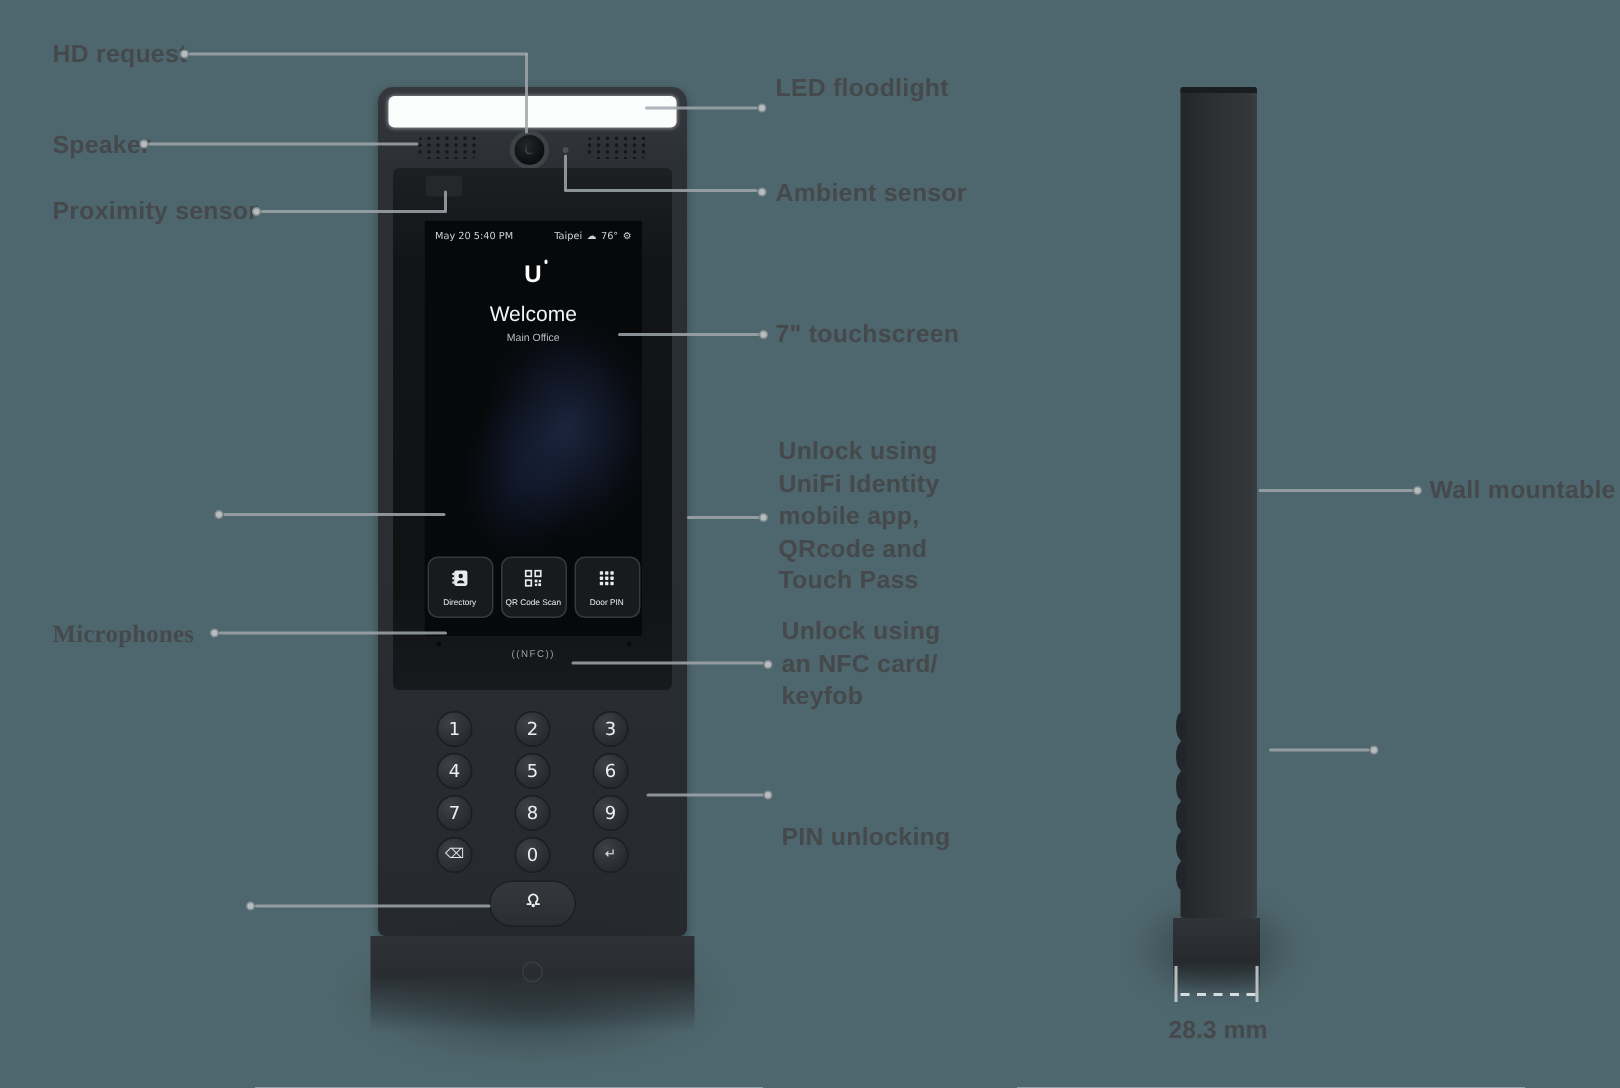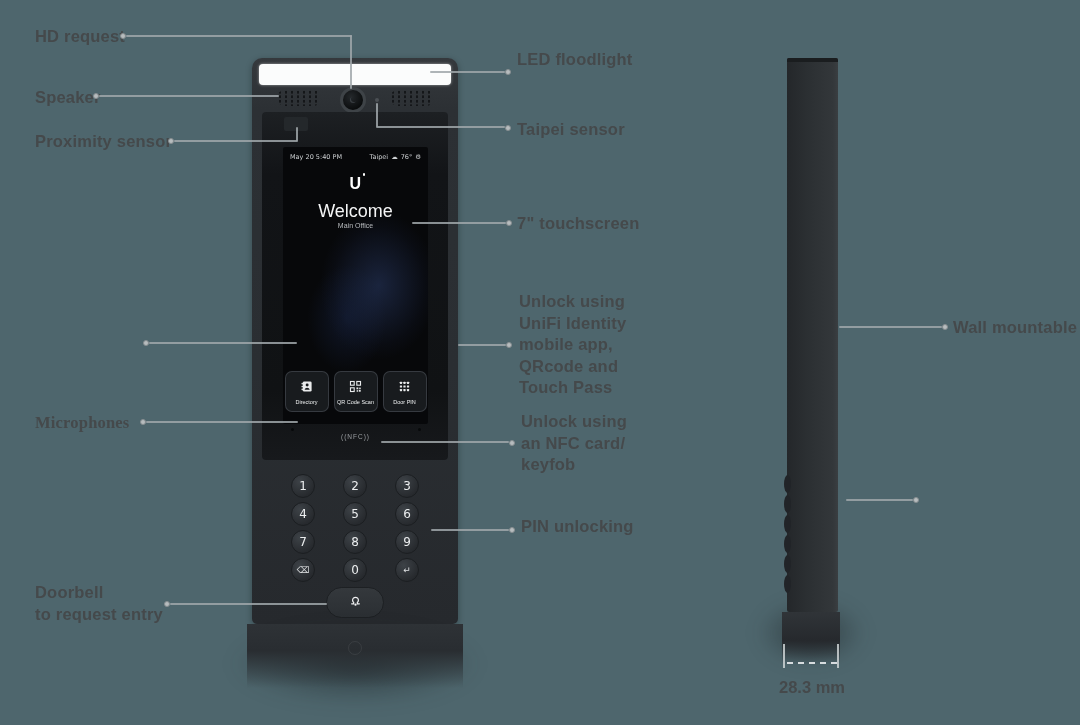--- a/index.html
+++ b/index.html
@@ -37,21 +37,21 @@
   .screen{position:absolute;left:283px;top:147px;width:145px;height:277px;background:
       radial-gradient(75px 95px at 66% 50%, rgba(45,64,112,.50), rgba(22,30,56,.18) 62%, transparent 78%),
       radial-gradient(55px 75px at 44% 62%, rgba(26,40,76,.45), transparent 72%),
       #07080a; border-radius:2px;overflow:hidden;color:#fff;}
   .statusbar{position:absolute;left:7px;right:7px;top:6px;display:flex;justify-content:space-between;
       font-size:6.5px;color:#cdd0d2;font-family:"DejaVu Sans","Liberation Sans",sans-serif;}
   .statusbar .right{display:flex;gap:3px;align-items:center;}
   .logo{position:absolute;left:0;right:0;top:28px;text-align:center;font-size:16px;font-weight:700;
       color:#fff;letter-spacing:.5px;}
   .logo .logo-dot{position:absolute;margin-left:1px;margin-top:-2px;width:2.5px;height:2.5px;border-radius:50%;background:#fff;}
-  .welcome{position:absolute;left:0;right:0;top:54px;text-align:center;font-size:18px;font-weight:500;color:#f4f5f6;}
+  .welcome{position:absolute;left:0;right:0;top:54px;text-align:center;font-size:14px;font-weight:500;color:#f4f5f6;}
   .locname{position:absolute;left:0;right:0;top:75px;text-align:center;font-size:7px;color:#b8bbbe;}
   .actions{position:absolute;left:0;right:0;top:224px;display:flex;justify-content:center;gap:5px;}
   .act-btn{width:44px;height:41px;border-radius:7px;background:rgba(26,29,33,.92);
       border:1px solid rgba(92,98,106,.45);box-sizing:border-box;display:flex;flex-direction:column;
       align-items:center;justify-content:center;gap:2px;}
   .act-btn .lbl{font-size:5.5px;color:#eceeef;white-space:nowrap;}
   
   .nfc{position:absolute;left:283px;top:433px;width:145px;text-align:center;font-size:6.5px;
       letter-spacing:1px;color:#9najea;color:#9b9fa2;}
   .key{position:absolute;width:24px;height:24px;border-radius:50%;box-sizing:border-box;
@@ -217,30 +217,28 @@
   <div class="co-h" style="left:174px;top:140px;width:124px;"></div>
   <div class="co-v" style="left:296px;top:127px;height:14px;"></div>
 
   <div class="co-dot" style="left:143px;top:340px;"></div>
   <div class="co-h" style="left:149px;top:342px;width:148px;"></div>
 
   <div class="co-label" style="left:35px;top:412px;font-family:Liberation Serif, serif;">Microphones</div>
   <div class="co-dot" style="left:140px;top:419px;"></div>
   <div class="co-h" style="left:146px;top:421px;width:152px;"></div>
 
-  <div class="co-label" style="left:35px;top:582px;">Doorbell
-to request entry</div>
   <div class="co-dot" style="left:164px;top:601px;"></div>
   <div class="co-h" style="left:170px;top:603px;width:157px;"></div>
 
   <div class="co-label" style="left:517px;top:49px;">LED floodlight</div>
   <div class="co-dot" style="left:505px;top:69px;"></div>
   <div class="co-h" style="left:430px;top:71px;width:75px;"></div>
 
-  <div class="co-label" style="left:517px;top:119px;">Taipei sensor</div>
+  <div class="co-label" style="left:517px;top:119px;">Ambient sensor</div>
   <div class="co-dot" style="left:505px;top:125px;"></div>
   <div class="co-v" style="left:376px;top:103px;height:24px;"></div>
   <div class="co-h" style="left:376px;top:126px;width:129px;"></div>
 
   <div class="co-label" style="left:517px;top:213px;">7" touchscreen</div>
   <div class="co-dot" style="left:506px;top:220px;"></div>
   <div class="co-h" style="left:412px;top:222px;width:94px;"></div>
 
   <div class="co-label" style="left:519px;top:291px;">Unlock using
 UniFi Identity
@@ -249,21 +247,21 @@
 Touch Pass</div>
   <div class="co-dot" style="left:506px;top:342px;"></div>
   <div class="co-h" style="left:458px;top:344px;width:48px;"></div>
 
   <div class="co-label" style="left:521px;top:411px;">Unlock using
 an NFC card/
 keyfob</div>
   <div class="co-dot" style="left:509px;top:440px;"></div>
   <div class="co-h" style="left:381px;top:441px;width:128px;"></div>
 
-  <div class="co-label" style="left:521px;top:516px;">PIN unlocking</div>
+  <div class="co-label" style="left:521px;top:548px;">PIN unlocking</div>
   <div class="co-dot" style="left:509px;top:527px;"></div>
   <div class="co-h" style="left:431px;top:529px;width:78px;"></div>
 
   <div class="co-label" style="left:953px;top:317px;">Wall mountable</div>
   <div class="co-dot" style="left:942px;top:324px;"></div>
   <div class="co-h" style="left:839px;top:326px;width:103px;"></div>
 
   <div class="co-dot" style="left:913px;top:497px;"></div>
   <div class="co-h" style="left:846px;top:499px;width:67px;"></div>
 

